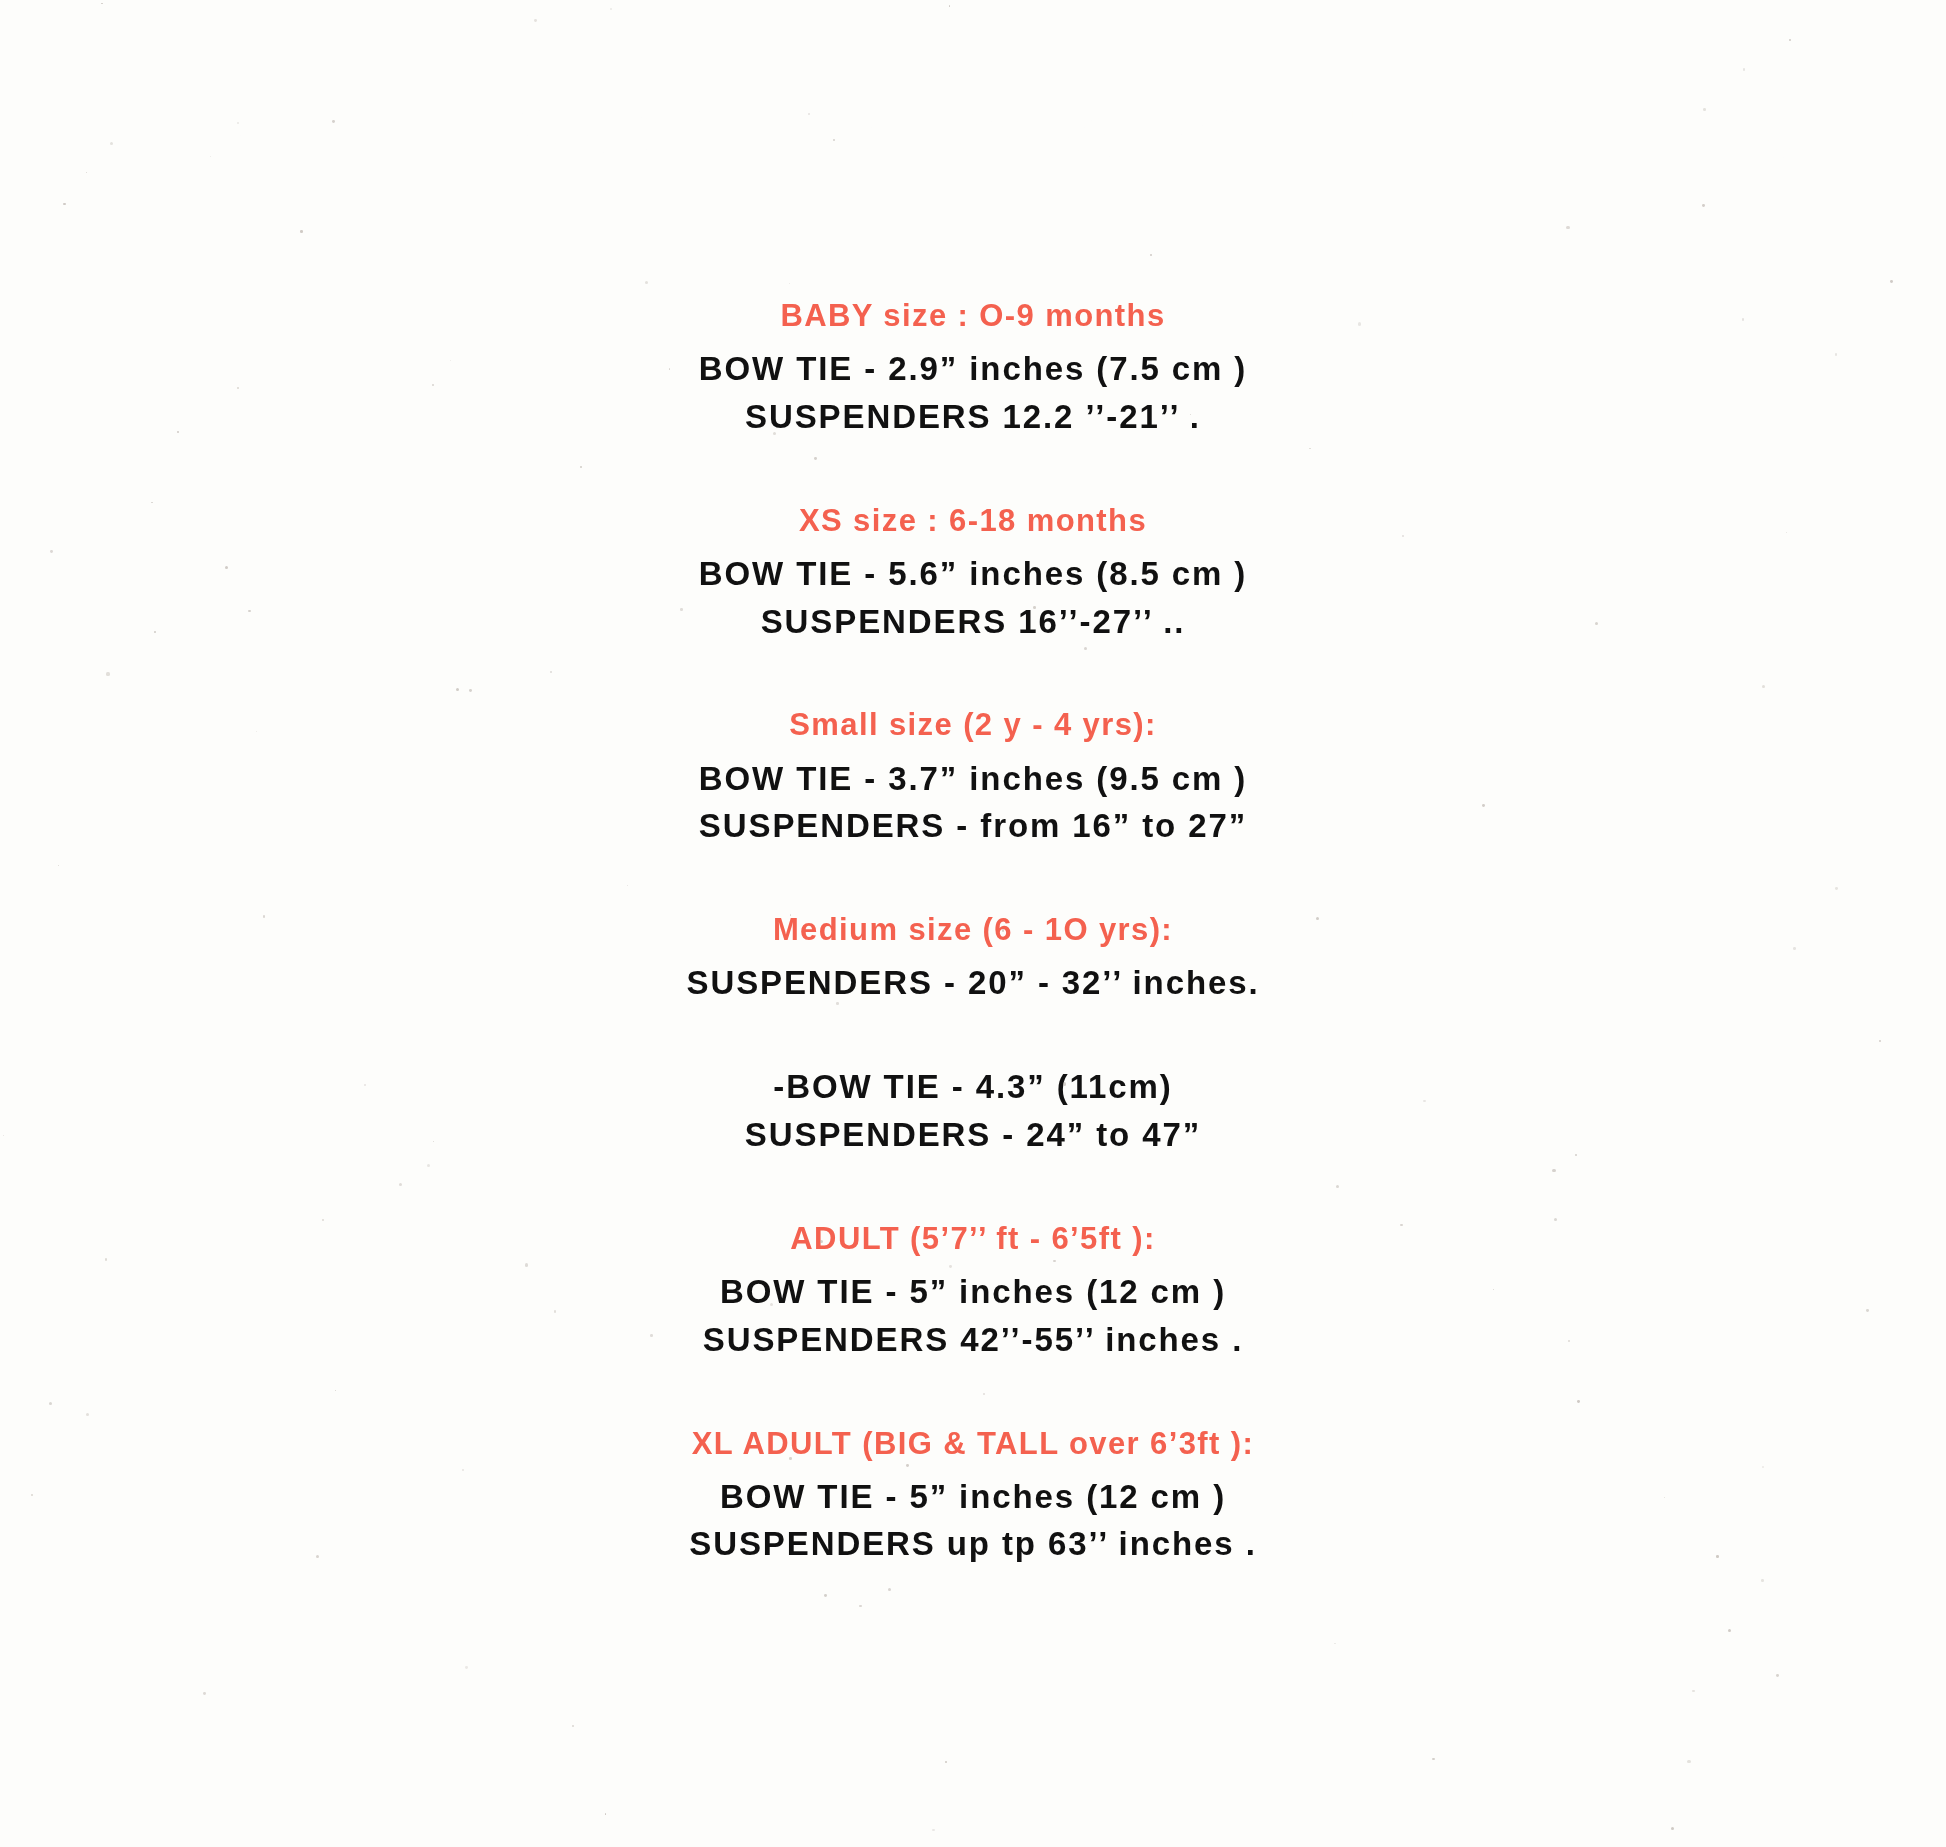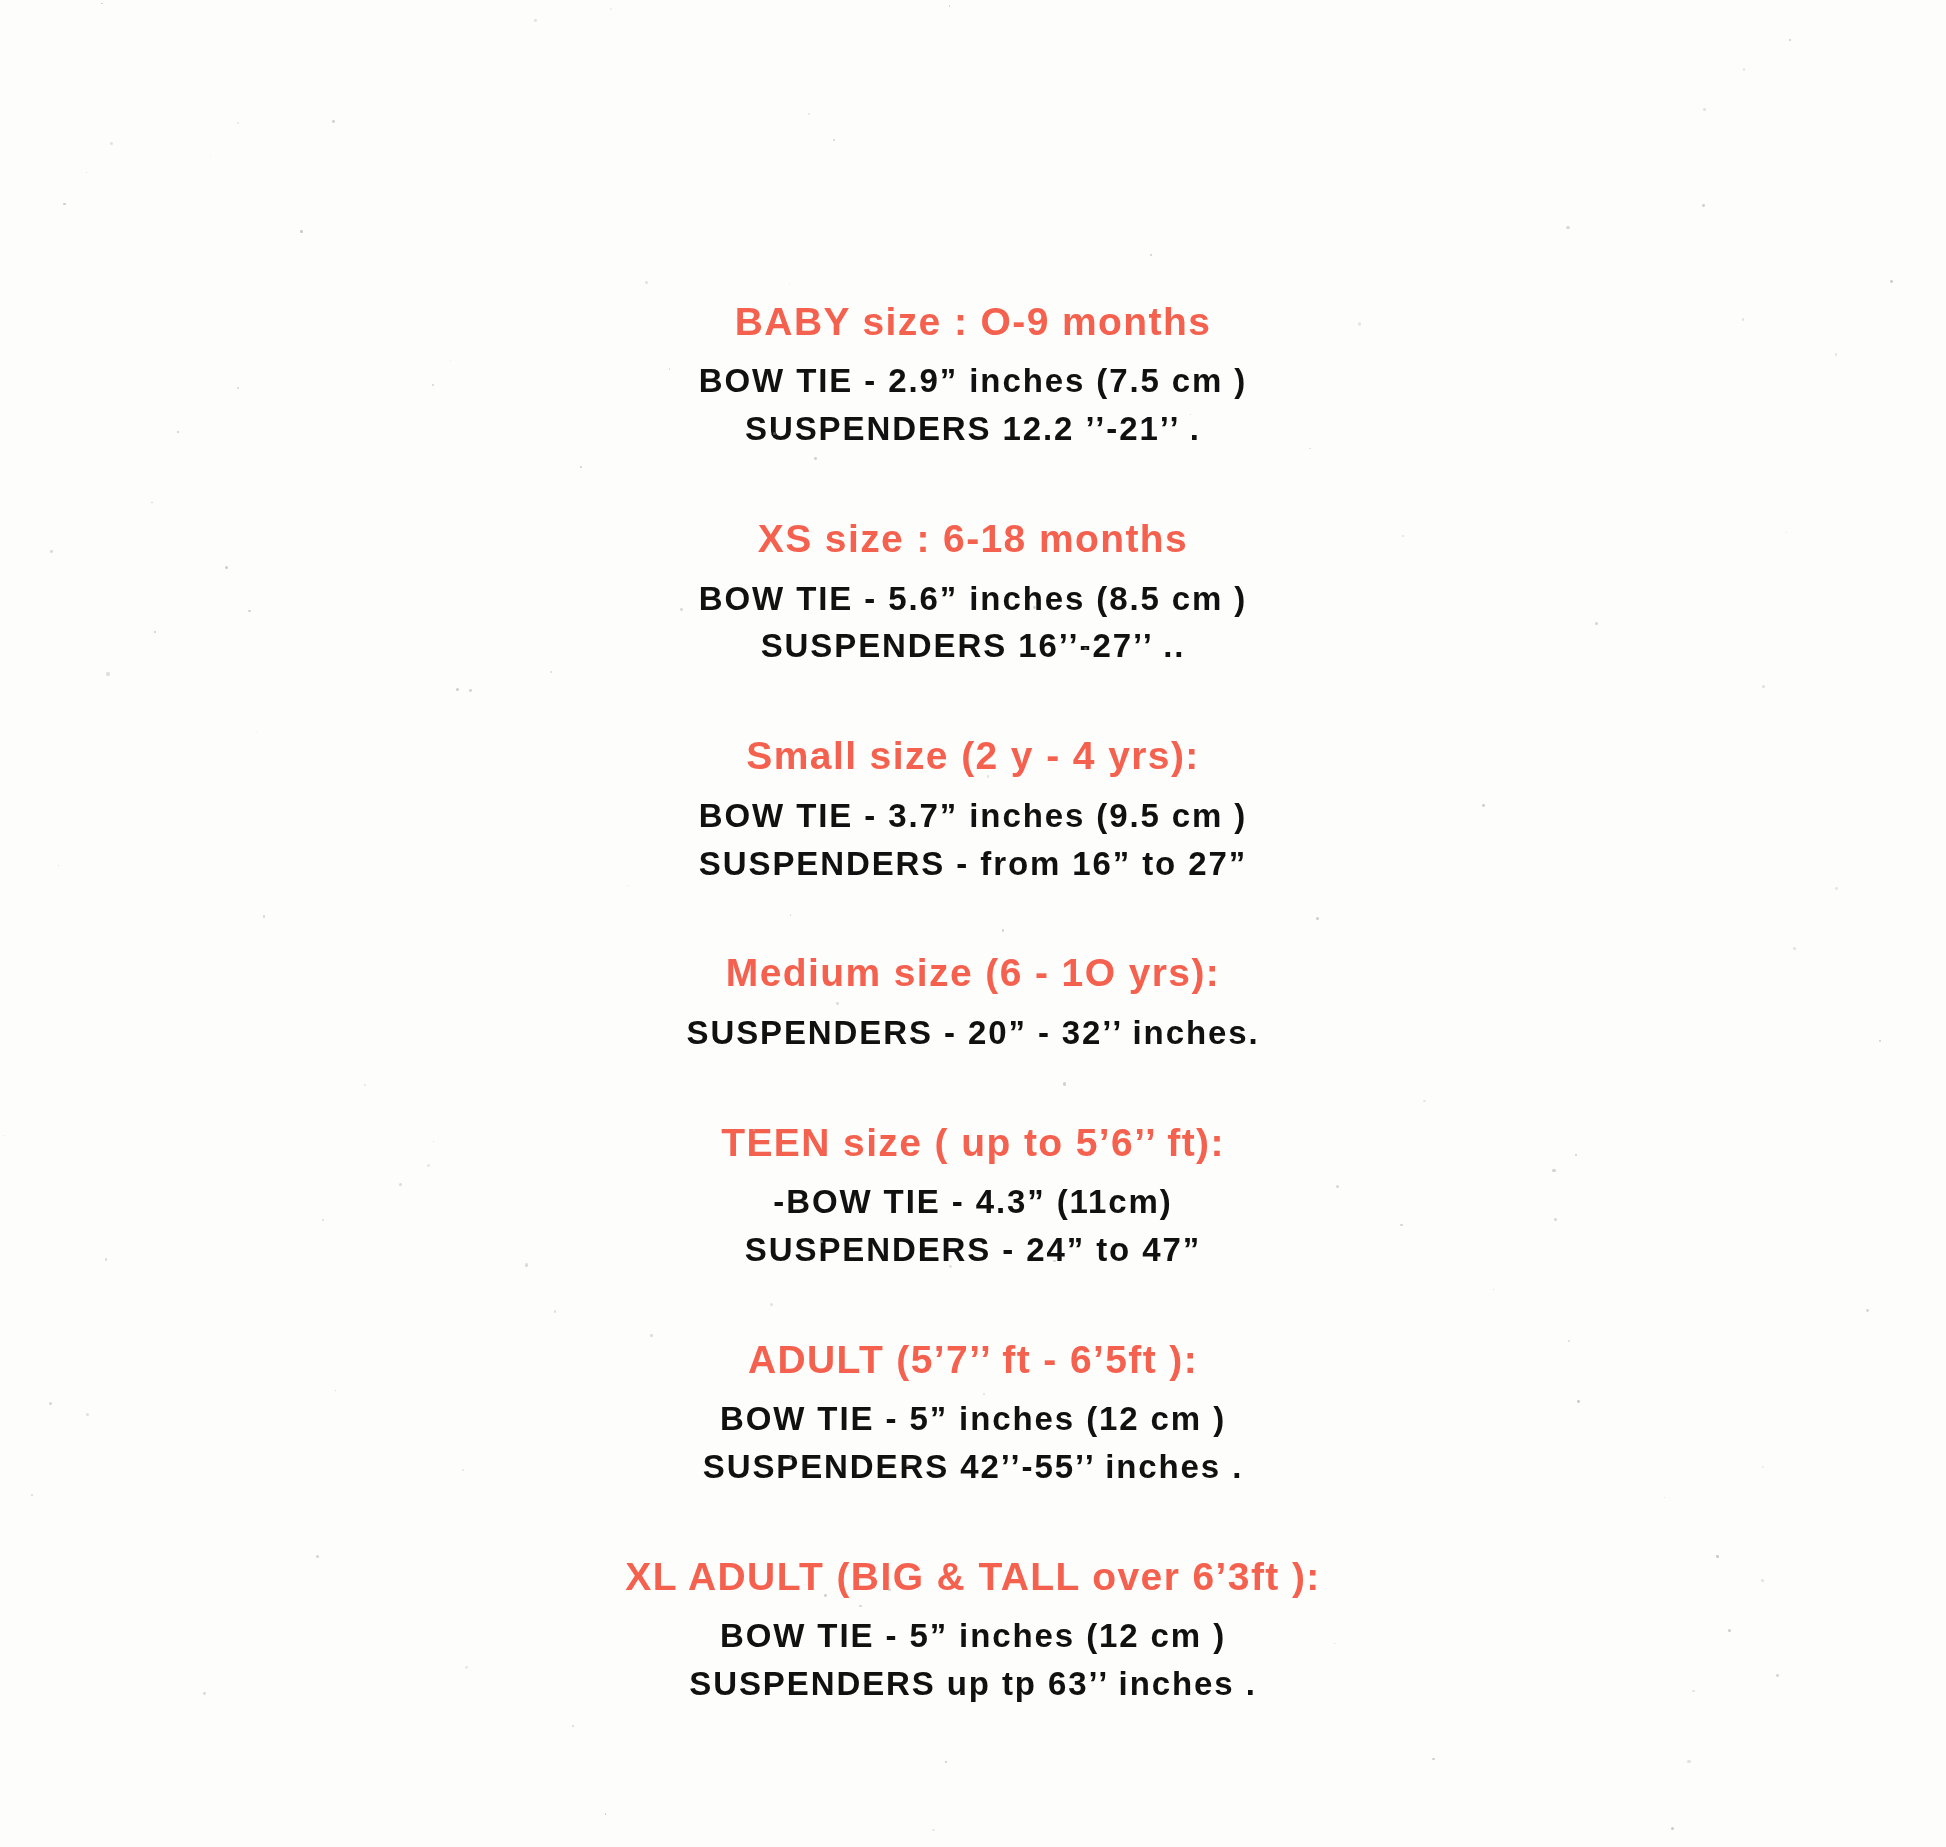--- a/index.html
+++ b/index.html
@@ -67,21 +67,21 @@
   }
 
   .size-block {
     margin-bottom: 56px;
     text-align: center;
   }
 
   .size-heading {
     color: #f4614f;
     font-weight: 700;
-    font-size: 39px;
+    font-size: 31px;
     letter-spacing: 1.4px;
     line-height: 1.55;
     margin-bottom: 5px;
   }
 
   .size-line {
     color: #111111;
     font-weight: 700;
     font-size: 33px;
     letter-spacing: 1.9px;
@@ -111,21 +111,20 @@
       <div class="size-block">
         <div class="size-heading">Small size (2 y - 4 yrs):</div>
         <div class="size-line">BOW TIE - 3.7” inches (9.5 cm )</div>
         <div class="size-line">SUSPENDERS - from  16” to 27”</div>
       </div>
       <div class="size-block">
         <div class="size-heading">Medium size (6 - 1O yrs):</div>
         <div class="size-line">SUSPENDERS - 20” - 32’’ inches.</div>
       </div>
       <div class="size-block">
-        <div class="size-heading">TEEN size ( up to 5’6’’ ft):</div>
         <div class="size-line">-BOW TIE -  4.3” (11cm)</div>
         <div class="size-line">SUSPENDERS -  24” to 47”</div>
       </div>
       <div class="size-block">
         <div class="size-heading">ADULT  (5’7’’ ft - 6’5ft ):</div>
         <div class="size-line">BOW TIE - 5” inches  (12 cm )</div>
         <div class="size-line">SUSPENDERS 42’’-55’’ inches .</div>
       </div>
       <div class="size-block">
         <div class="size-heading">XL ADULT (BIG &amp; TALL over 6’3ft ):</div>

